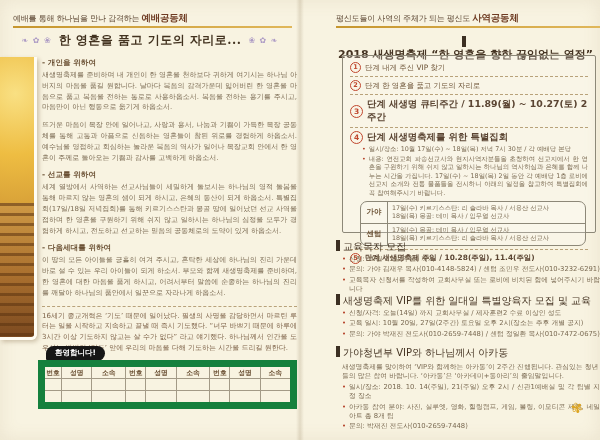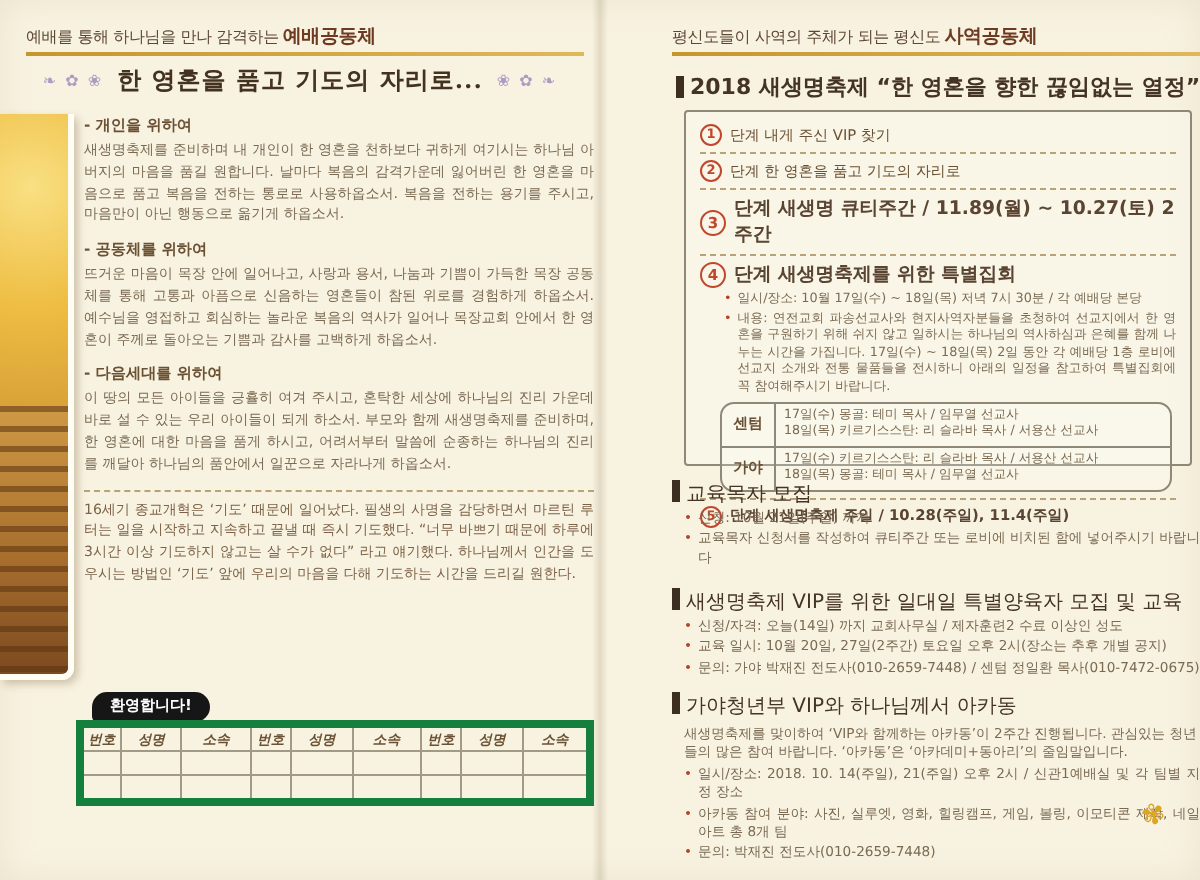--- a/index.html
+++ b/index.html
@@ -37,29 +37,29 @@
   .prayers{position:absolute;left:42px;top:58px;width:255px;}
   .sect{margin-bottom:7px;}
   .sect-h{font-size:7.6px;font-weight:bold;color:#6b5134;margin-bottom:2px;}
   .sect p,.quote{margin:0;font-size:7px;line-height:10.8px;color:#7a6a52;text-align:justify;}
   .dashes{border-top:1px dashed #b8a27a;margin:4px 0 4px 0;}
   .quote{color:#7d6248;}
 
   .welcome-badge{position:absolute;left:46px;top:346px;background:#161616;color:#ffffff;
                  font-size:7.5px;font-weight:bold;padding:2px 9px 3px 9px;border-radius:8px 8px 8px 3px;}
   .welcome-table{position:absolute;left:38px;top:360px;width:259px;border-collapse:collapse;
-                 border:4px solid #15803d;font-style:italic;}
+                 border:7px solid #15803d;}
   .welcome-table th,.welcome-table td{border:1px solid #a39a86;height:11px;font-size:6.8px;
                  text-align:center;padding:0 1px;}
   .welcome-table th{color:#6b5134;font-weight:bold;}
   .welcome-table td{color:#6b5a45;}
 
   
   .main-title{position:absolute;left:30px;top:36px;display:flex;align-items:center;
-              font-size:11px;font-weight:bold;color:#453423;white-space:nowrap;}
+              font-size:11px;font-weight:bold;color:#453423;white-space:nowrap;flex-direction:column;}
   .tbar{display:inline-block;width:4px;height:11px;background:#3c2f22;margin-right:3px;flex:0 0 auto;}
 
   .steps-box{position:absolute;left:34px;top:55px;width:254px;height:178px;
              border:1px solid #8d8878;border-radius:2px;background:rgba(255,255,255,.22);
              padding:5px 7px;box-sizing:border-box;}
   .step-line{display:flex;align-items:center;font-size:7.4px;color:#6b5134;margin:1px 0;}
   .num{display:inline-block;flex:0 0 auto;width:9px;height:9px;border:1px solid #c0472e;border-radius:50%;
        color:#c0472e;font-size:6.5px;line-height:9px;text-align:center;font-weight:bold;margin-right:4px;}
   .step-big{display:flex;align-items:center;font-size:9.4px;font-weight:bold;color:#5a4432;margin:2px 0 1px 0;}
   .step-big .num{width:11px;height:11px;font-size:7.5px;line-height:11px;}
@@ -101,24 +101,25 @@
       <div class="trees"></div>
       <div class="pews"></div>
     </div>
 
     <div class="prayers">
       <div class="sect">
         <div class="sect-h">- 개인을 위하여</div>
         <p>새생명축제를 준비하며 내 개인이 한 영혼을 천하보다 귀하게 여기시는 하나님 아버지의 마음을 품길 원합니다. 날마다 복음의 감격가운데 잃어버린 한 영혼을 마음으로 품고 복음을 전하는 통로로 사용하옵소서. 복음을 전하는 용기를 주시고, 마음만이 아닌 행동으로 옮기게 하옵소서.</p>
       </div>
       <div class="sect">
-        <div class="sect-h">- 공동체를 위하여</div>
         <p>뜨거운 마음이 목장 안에 일어나고, 사랑과 용서, 나눔과 기쁨이 가득한 목장 공동체를 통해 고통과 아픔으로 신음하는 영혼들이 참된 위로를 경험하게 하옵소서. 예수님을 영접하고 회심하는 놀라운 복음의 역사가 일어나 목장교회 안에서 한 영혼이 주께로 돌아오는 기쁨과 감사를 고백하게 하옵소서.</p>
       </div>
       <div class="sect">
+        <div class="sect-h">- 선교를 위하여</div>
+        <p>세계 열방에서 사역하는 선교사님들이 세밀하게 돌보시는 하나님의 영적 돌봄을 통해 마르지 않는 영혼의 샘이 되게 하시고, 은혜의 동산이 되게 하옵소서. 특별집회(17일/18일 저녁집회)를 통해 키르기스스탄과 몽골 땅에 일어났던 선교 사역을 접하며 한 영혼을 구원하기 위해 쉬지 않고 일하시는 하나님의 심정을 모두가 경험하게 하시고, 전도하고 선교하는 믿음의 공동체로의 도약이 있게 하옵소서.</p>
       </div>
       <div class="sect">
         <div class="sect-h">- 다음세대를 위하여</div>
         <p>이 땅의 모든 아이들을 긍휼히 여겨 주시고, 혼탁한 세상에 하나님의 진리 가운데 바로 설 수 있는 우리 아이들이 되게 하소서. 부모와 함께 새생명축제를 준비하며, 한 영혼에 대한 마음을 품게 하시고, 어려서부터 말씀에 순종하는 하나님의 진리를 깨달아 하나님의 품안에서 일꾼으로 자라나게 하옵소서.</p>
       </div>
       <div class="dashes"></div>
       <p class="quote">16세기 종교개혁은 ‘기도’ 때문에 일어났다. 필생의 사명을 감당하면서 마르틴 루터는 일을 시작하고 지속하고 끝낼 때 즉시 기도했다. “너무 바쁘기 때문에 하루에 3시간 이상 기도하지 않고는 살 수가 없다” 라고 얘기했다. 하나님께서 인간을 도우시는 방법인 ‘기도’ 앞에 우리의 마음을 다해 기도하는 시간을 드리길 원한다.</p>
     </div>
 
     <div class="welcome-badge">환영합니다!</div>
@@ -200,48 +201,49 @@
       </div>
       <div class="sep"></div>
       <div class="step-big">
         <span class="num">4</span>
         <span>단계 새생명축제를 위한 특별집회</span>
       </div>
       <div class="bx-bullet">일시/장소: 10월 17일(수) ~ 18일(목) 저녁 7시 30분 / 각 예배당 본당</div>
       <div class="bx-bullet">내용: 연전교회 파송선교사와 현지사역자분들을 초청하여 선교지에서 한 영혼을 구원하기 위해 쉬지 않고 일하시는 하나님의 역사하심과 은혜를 함께 나누는 시간을 가집니다. 17일(수) ~ 18일(목) 2일 동안 각 예배당 1층 로비에 선교지 소개와 전통 물품들을 전시하니 아래의 일정을 참고하여 특별집회에 꼭 참여해주시기 바랍니다.</div>
       <div class="sched">
         <div class="srow">
+          <div class="scamp">가야</div>
+          <div class="slines">
+            <div>17일(수) 키르기스스탄: 리 슬라바 목사 / 서용산 선교사</div>
+            <div>18일(목) 몽골: 테미 목사 / 임무열 선교사</div>
+          </div>
+        </div>
+        <div class="srow">
           <div class="scamp">센텀</div>
           <div class="slines">
             <div>17일(수) 몽골: 테미 목사 / 임무열 선교사</div>
             <div>18일(목) 키르기스스탄: 리 슬라바 목사 / 서용산 선교사</div>
           </div>
         </div>
-        <div class="srow">
-          <div class="scamp">가야</div>
-          <div class="slines">
-            <div>17일(수) 키르기스스탄: 리 슬라바 목사 / 서용산 선교사</div>
-            <div>18일(목) 몽골: 테미 목사 / 임무열 선교사</div>
-          </div>
-        </div>
       </div>
       <div class="sep"></div>
       <div class="step-line">
         <span class="num">5</span>
         <span style="font-weight:bold;color:#5a4432;">단계 새생명축제 주일 / 10.28(주일), 11.4(주일)</span>
       </div>
     </div>
 
     <div class="rsec rsec1">
       <div class="rsec-h">
         <span class="tbar"></span>
         <span>교육목자 모집</span>
       </div>
       <div class="r-bullet">신청: 10월 21일(주일) 까지</div>
-      <div class="r-bullet">교육목자 신청서를 작성하여 큐티주간 또는 로비에 비치된 함에 넣어주시기 바랍니다</div>
+      <div class="r-bullet">문의: 가야 김재우 목사(010-4148-5824) / 센텀 조민우 전도사(010-3232-6291)</div>
+      <div class="r-bullet">교육목자 신청서를 작성하여 교회사무실 또는 로비에 비치된 함에 넣어주시기 바랍니다</div>
     </div>
 
     <div class="rsec rsec2">
       <div class="rsec-h">
         <span class="tbar"></span>
         <span>새생명축제 VIP를 위한 일대일 특별양육자 모집 및 교육</span>
       </div>
       <div class="r-bullet">신청/자격: 오늘(14일) 까지 교회사무실 / 제자훈련2 수료 이상인 성도</div>
       <div class="r-bullet">교육 일시: 10월 20일, 27일(2주간) 토요일 오후 2시(장소는 추후 개별 공지)</div>
       <div class="r-bullet">문의: 가야 박재진 전도사(010-2659-7448) / 센텀 정일환 목사(010-7472-0675)</div>

